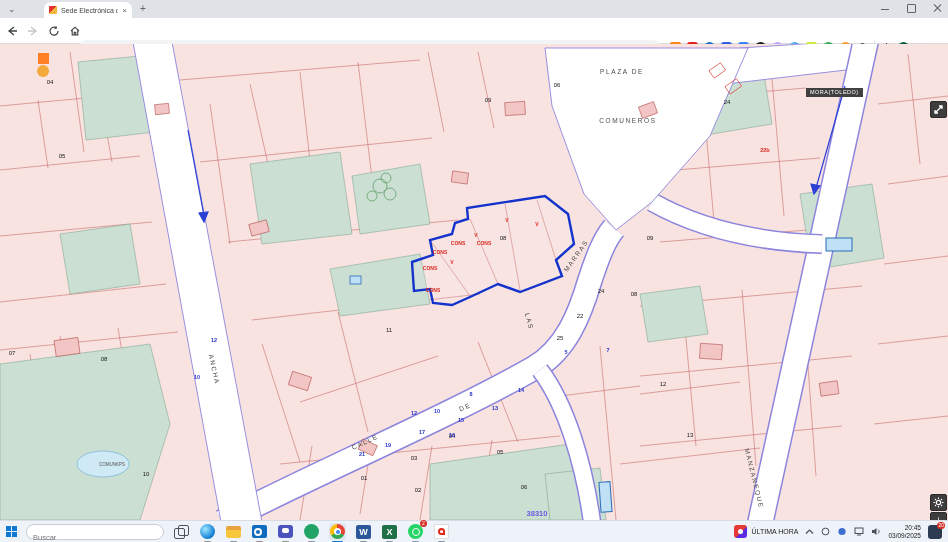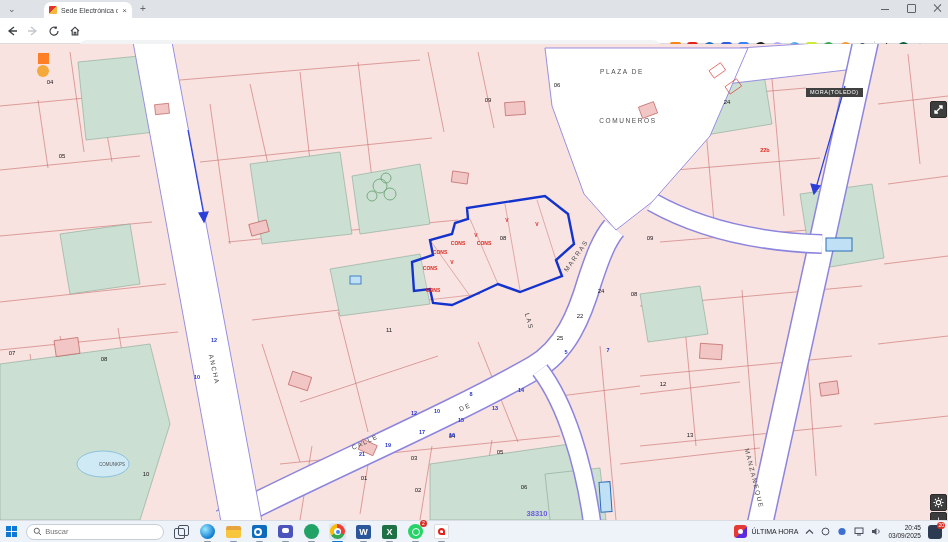--- a/index.html
+++ b/index.html
@@ -49,21 +49,21 @@
   .sqbtn { position:absolute; width:17px; height:17px; background:#3d3d3d; border:1px solid #2a2a2a; border-radius:2px; color:#fff; display:flex; align-items:center; justify-content:center; font-size:10px; cursor:pointer; }
   .map-toolbar { position:absolute; left:767px; top:497px; height:20px; display:flex; background:#3d3d3d; border-radius:2px; }
   .mtb { width:19px; height:20px; border-left:1px solid #5a5a5a; display:flex; align-items:center; justify-content:center; color:#fff; font-size:7px; cursor:pointer; }
   .mtb:first-child { border-left:none; }
 
   
   .taskbar { position:absolute; left:0; top:520px; width:948px; height:22px; background:#eef2f9; border-top:1px solid #d9dde3; display:flex; align-items:center; }
   .startbtn { width:22px; height:22px; display:flex; align-items:center; justify-content:center; cursor:pointer; }
   .winlogo { width:11px; height:11px; display:grid; grid-template-columns:5px 5px; grid-template-rows:5px 5px; gap:1px; }
   .winlogo i { background:#0e78d4; }
-  .searchbox { width:138px; height:16px; border-radius:8px; background:#fff; border:1px solid #c9ced6; display:flex; align-items:center; padding:4px 6px; gap:4px; margin-left:4px; }
+  .searchbox { width:138px; height:16px; border-radius:8px; background:#fff; border:1px solid #c9ced6; display:flex; align-items:center; padding:4px 6px; gap:4px; margin-left:4px;flex-direction:column; }
   .searchbox input { border:none; outline:none; font-size:7.5px; color:#444; width:100%; background:transparent; font-family:"Liberation Sans",sans-serif; }
   .tv-icon { width:13px; height:13px; position:relative; margin-left:10px; cursor:pointer; }
   .tv-icon::before { content:""; position:absolute; left:0; top:3px; width:9px; height:9px; border:1px solid #49515c; border-radius:2px; background:#eef2f9; }
   .tv-icon::after { content:""; position:absolute; left:4px; top:0; width:9px; height:9px; border:1px solid #49515c; border-radius:2px; }
   .apps { display:flex; align-items:center; gap:9px; margin-left:12px; }
   .app { width:17px; height:17px; position:relative; cursor:pointer; display:flex; align-items:center; justify-content:center; }
   .app::after { content:""; position:absolute; left:5px; bottom:-3px; width:7px; height:2px; border-radius:1px; background:#8b96a5; }
   .app.active { background:#dde6f2; border-radius:3px; }
   .app.active::after { background:#0e78d4; width:11px; left:3px; }
   .badge { position:absolute; right:-3px; top:-3px; min-width:7px; height:7px; border-radius:4px; background:#d93025; color:#fff; font-size:5px; line-height:7px; text-align:center; padding:0 1px; }

